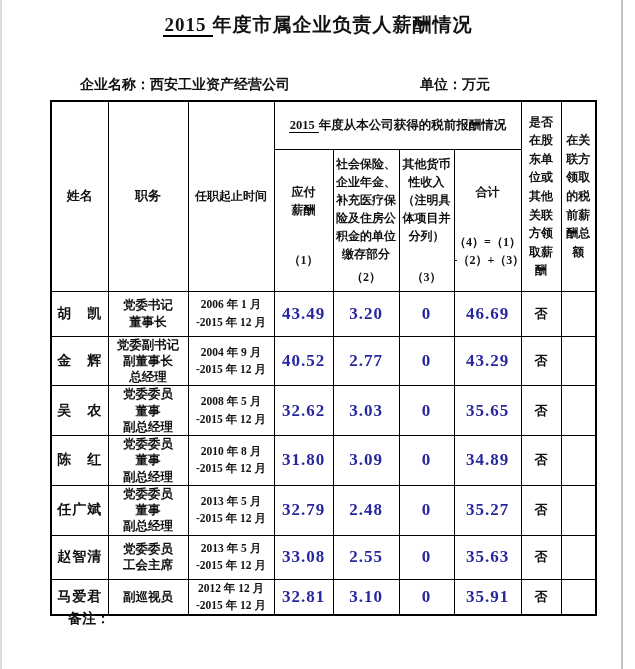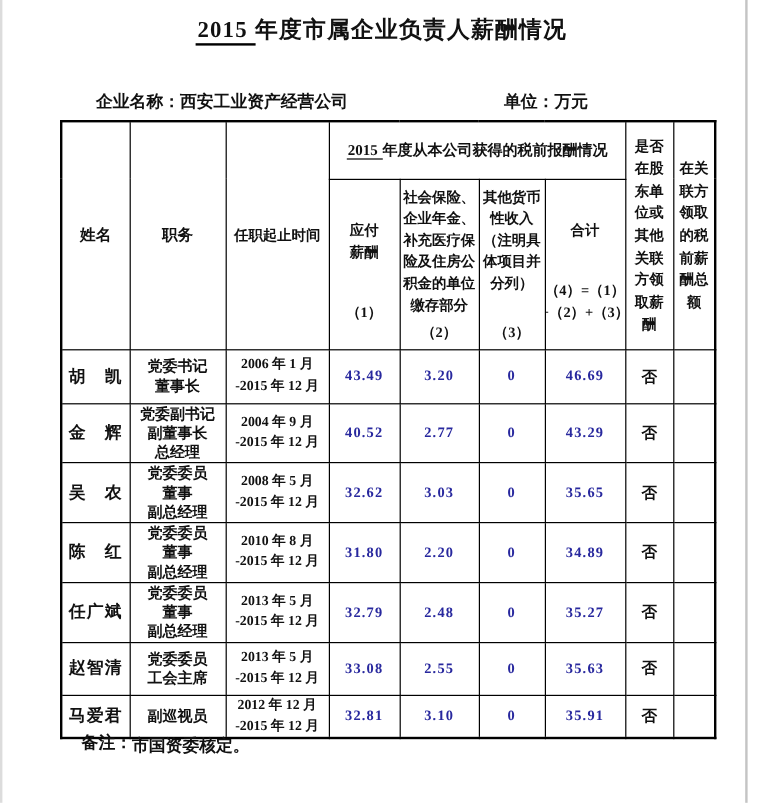--- a/index.html
+++ b/index.html
@@ -41,21 +41,21 @@
   .hcell .label   { line-height:1.5; word-break:break-all; }
   .hc-center .label { margin:auto 0; white-space:pre-line; }
   .hc-center .num   { margin-bottom:21px; }
   .hc-top .label  { margin-top:5px; }
   .hc-top .num    { margin-top:auto; margin-bottom:4px; }
   .hcell .num     { font-size:12px; white-space:pre-line; line-height:1.45; }
 
   .name-cell { font-size:14px; letter-spacing:1px; }
   .pos-cell  { font-size:12.5px; line-height:1.3;margin-left:40px; }
   .date-cell { font-size:11.5px; line-height:1.5; }
-  .num-cell  { font-size:12px; color:var(--blue); letter-spacing:1px; }
+  .num-cell  { font-size:17px; color:var(--blue); letter-spacing:1px; }
   .bool-cell { font-size:13px; }
 
   .note { position:absolute; top:610px; left:68px; width:525px; display:flex; font-size:14px; font-weight:bold; }
   .note-label { flex:0 0 auto; }
   .note-body  { flex:1; }
   .note-body .ln { display:block; line-height:26px; }
 </style>
 </head>
 <body>
 
@@ -167,21 +167,21 @@
       <td class="bool-cell"></td>
     </tr>
     <tr style="height:48px">
       <td class="name-cell">陈　红</td>
       <td class="pos-cell pre">党委委员
 董事
 副总经理</td>
       <td class="date-cell pre">2010 年 8 月
 -2015 年 12 月</td>
       <td class="num-cell">31.80</td>
-      <td class="num-cell">2.20</td>
+      <td class="num-cell">3.09</td>
       <td class="num-cell">0</td>
       <td class="num-cell">34.89</td>
       <td class="bool-cell">否</td>
       <td class="bool-cell"></td>
     </tr>
     <tr style="height:48px">
       <td class="name-cell">任广斌</td>
       <td class="pos-cell pre">党委委员
 董事
 副总经理</td>
@@ -218,15 +218,14 @@
       <td class="num-cell">35.91</td>
       <td class="bool-cell">否</td>
       <td class="bool-cell"></td>
     </tr>
   </tbody>
 </table>
 
 <div class="note">
   <span class="note-label">备注：</span>
   <span class="note-body">
-    <span class="ln">市国资委核定。</span>
   </span>
 </div>
 
 </body></html>

